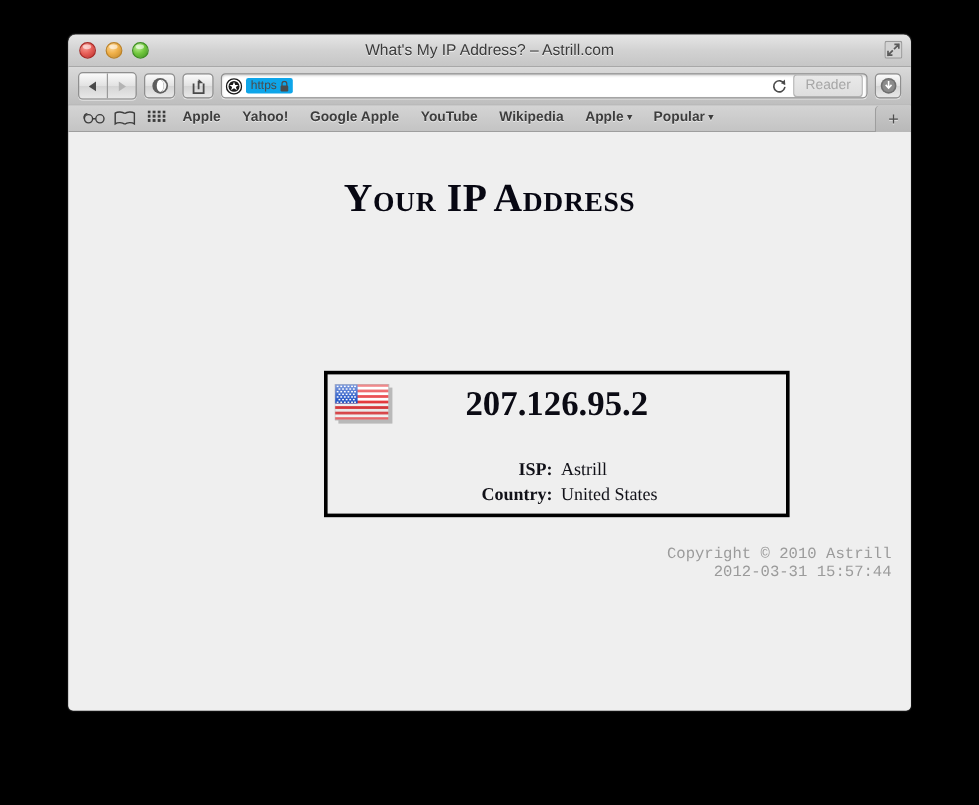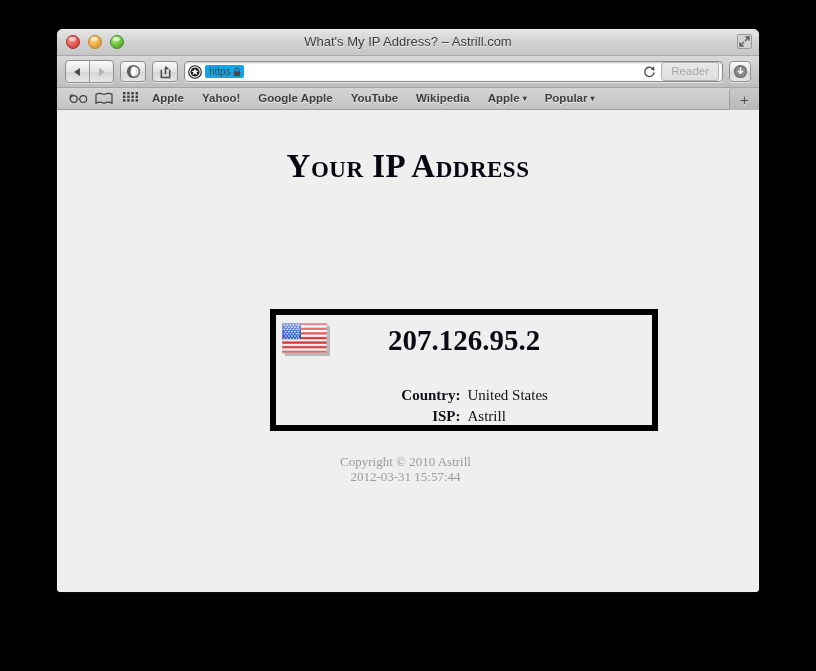--- a/index.html
+++ b/index.html
@@ -266,21 +266,21 @@
     color: #070712;
     letter-spacing: 0.5px;
   }
 
   .ip-box {
     position: absolute;
     left: 213px;
     top: 199px;
     width: 388px;
     height: 122px;
-    border: 6px solid #000000;
+    border: 3px solid #000000;
     background: #efefef;
     box-sizing: border-box;
   }
   .flag {
     position: absolute;
     left: 6px;
     top: 8px;
     width: 50px;
     height: 34px;
   }
@@ -314,24 +314,24 @@
     font-weight: bold;
     padding-right: 7px;
   }
   .info-value {
     width: 128px;
     text-align: left;
   }
 
   .footer {
     position: absolute;
-    left: 0; right: 5px;
+    left: 0; right: 16px;
     top: 344px;
-    text-align: center;
-    font-family: Liberation Serif, serif;
+    text-align: right;
+    font-family: Liberation Mono, monospace;
     font-size: 13px;
     line-height: 15px;
     color: #9b9b9b;
   }
 </style>
 </head>
 <body>
 
 <div id="desktop">
 
@@ -541,27 +541,27 @@
               <rect x="0" y="0" width="45" height="30" fill="url(#gloss)"></rect>
               <rect x="0" y="0" width="45" height="30" fill="none" stroke="#b9b9b9" stroke-width="0.8"></rect>
             </g>
           </svg>
         </div>
 
         <div class="ip-value">207.126.95.2</div>
 
         <div class="info-rows">
           <div class="info-row">
+            <div class="info-label">ISP:</div>
+            <div class="info-value">Astrill</div>
+          </div>
+          <div class="info-row">
             <div class="info-label">Country:</div>
             <div class="info-value">United States</div>
           </div>
-          <div class="info-row">
-            <div class="info-label">ISP:</div>
-            <div class="info-value">Astrill</div>
-          </div>
         </div>
       </div>
 
       <div class="footer">
         <div>Copyright © 2010 Astrill</div>
         <div>2012-03-31 15:57:44</div>
       </div>
 
     </div>
   </div>

